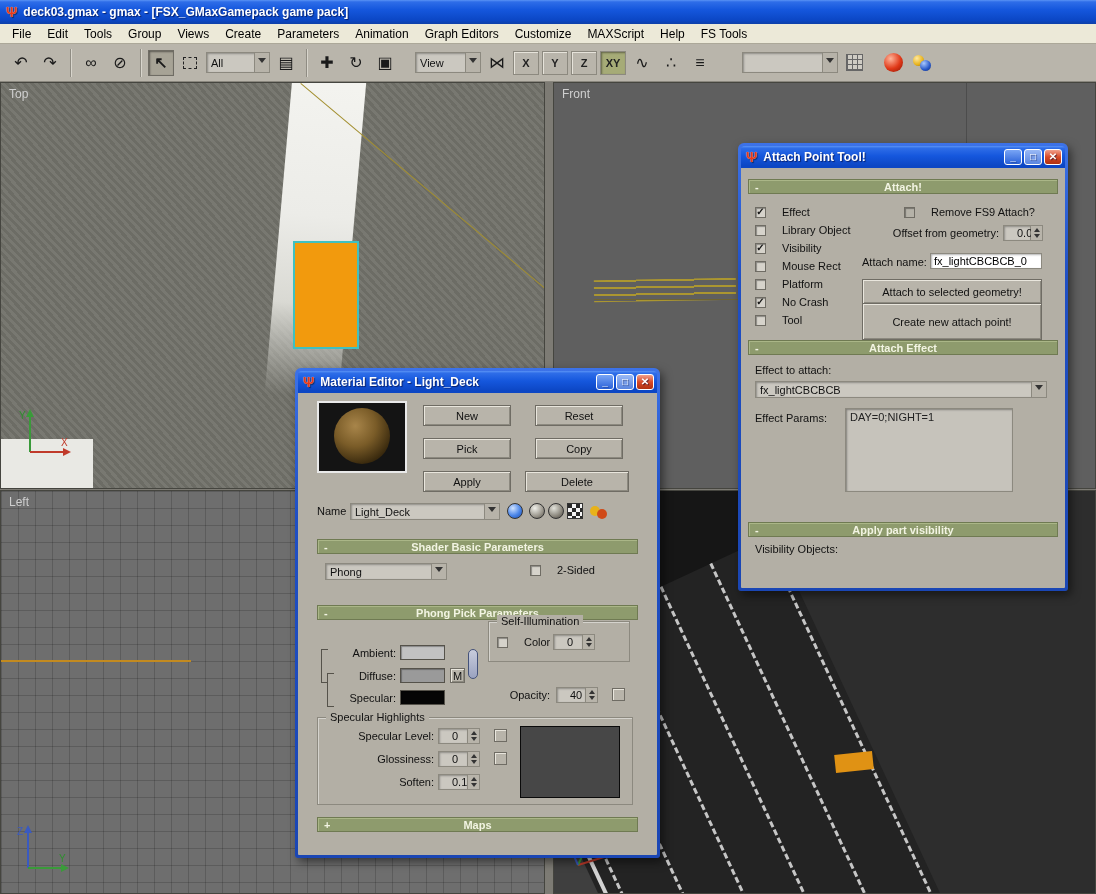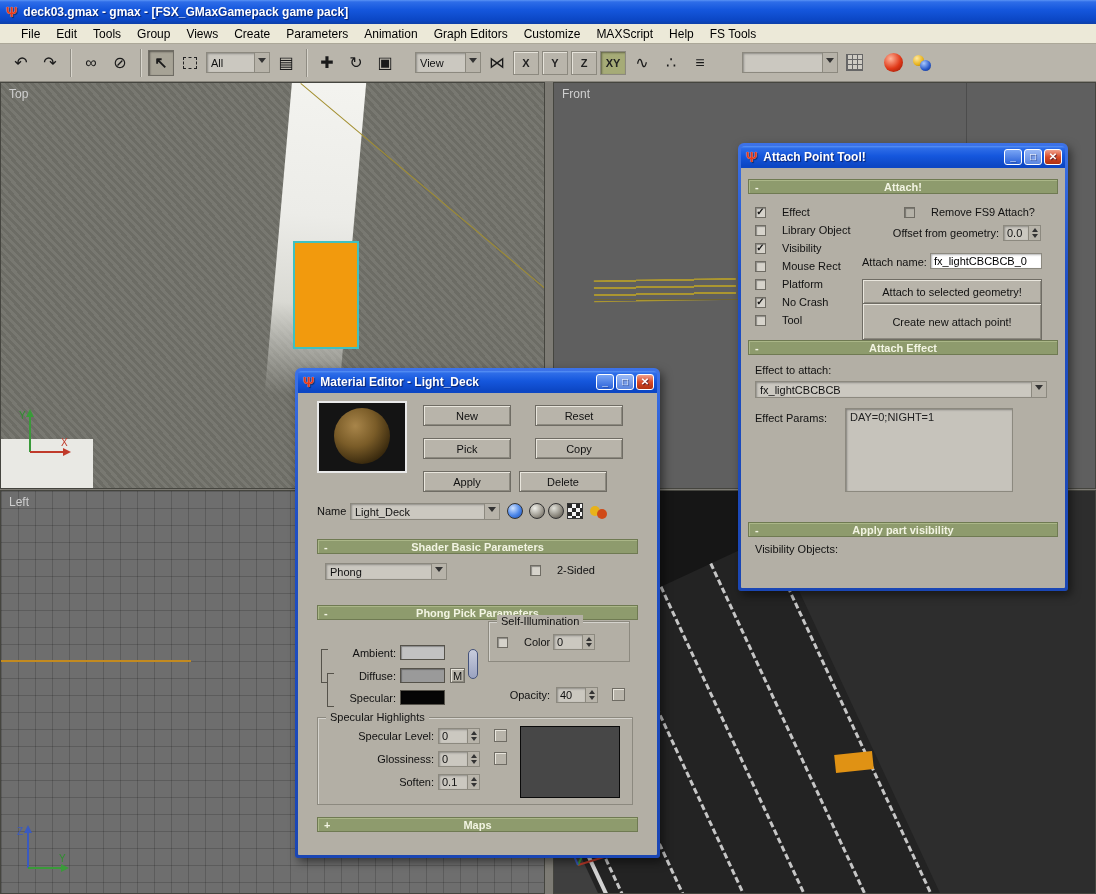--- a/index.html
+++ b/index.html
@@ -7,21 +7,21 @@
   .screen { position:relative; width:1096px; height:894px; background:#7d7b74; overflow:hidden; font-size:11px; color:#111; }
 
   
   .main-titlebar { position:absolute; left:0; top:0; width:1096px; height:24px;
     background:linear-gradient(180deg,#5a93f5 0%,#2e6de8 8%,#1557dd 40%,#0b46c4 85%,#0d3fa8 100%);
     display:flex; align-items:center; padding:0 6px; color:#fff; font-weight:bold; font-size:12px;
     text-shadow:1px 1px 1px rgba(0,0,40,.6); }
   .gmax-ico { color:#e83818; background:transparent; font-weight:900; font-size:14px; margin-right:6px;
     text-shadow:0 0 1px #fff, 1px 1px 1px rgba(0,0,0,.6); }
   .menubar { position:absolute; left:0; top:24px; width:1096px; height:20px; background:#ece9d8;
-    border-bottom:1px solid #aca899; display:flex; align-items:center; padding-left:13px; font-size:12px; color:#000; }
+    border-bottom:1px solid #aca899; display:flex; align-items:center; padding-left:4px; font-size:12px; color:#000; }
   .menu-item { padding:2px 8px; cursor:default; }
   .toolbar { position:absolute; left:0; top:44px; width:1096px; height:38px; background:#b9b5ab;
     border-bottom:1px solid #8a877e; display:flex; align-items:center; padding:0 8px; gap:3px; }
   .tbico { width:26px; height:26px; display:flex; align-items:center; justify-content:center;
     font-size:16px; color:#1a1a1a; }
   .tbico.pressed { background:#a7a396; border:1px solid #6f6c64; box-shadow:inset 1px 1px 2px rgba(0,0,0,.45); }
   .axisbtn { width:26px; height:24px; display:flex; align-items:center; justify-content:center;
     font-size:11px; font-weight:bold; color:#222; background:#b9b5ab;
     border:1px solid #8c897f; box-shadow:inset 1px 1px 0 #e6e3da; }
   .axisbtn.pressed { background:#a6ab77; box-shadow:inset 1px 1px 2px rgba(0,0,0,.4); }
@@ -105,21 +105,21 @@
   .r-label { text-align:right; }
   .roll-h { position:absolute; height:15px; background:#8e9b6d; border:1px solid #6f7a52;
     box-shadow:inset 1px 1px 0 #aab687; display:flex; align-items:center; color:#f2f4e2;
     font-size:11px; font-weight:bold; }
   .roll-h .sign { position:absolute; left:6px; }
   .roll-h .rtitle { flex:1; text-align:center; }
   .drop { position:absolute; height:17px; background:#cbc8c0; border:1px solid #8c897f;
     box-shadow:inset 1px 1px 2px rgba(0,0,0,.3); display:flex; align-items:center; padding-left:4px; font-size:11px; }
   .spin { position:absolute; display:flex; height:16px; }
   .spin .val { width:30px; background:#cbc8c0; border:1px solid #8c897f;
-    box-shadow:inset 1px 1px 2px rgba(0,0,0,.3); font-size:11px; padding:1px 3px; }
+    box-shadow:inset 1px 1px 2px rgba(0,0,0,.3); font-size:11px; padding:1px 13px; }
   .spin .ud { width:12px; background:#b8b4aa; border:1px solid #8c897f; border-left:none;
     display:flex; flex-direction:column; align-items:center; justify-content:center; }
   .spin .up { width:0; height:0; border:3px solid transparent; border-bottom:4px solid #333; margin-bottom:1px; }
   .spin .dn { width:0; height:0; border:3px solid transparent; border-top:4px solid #333; margin-top:1px; }
   .chk { position:absolute; display:flex; align-items:center; gap:16px; font-size:11px; color:#111; }
   .chkbox { width:11px; height:11px; background:#d6d3cb; border:1px solid #6f6c64;
     box-shadow:inset 1px 1px 1px rgba(0,0,0,.35); display:flex; align-items:center; justify-content:center; }
   .chkbox.checked::after { content:"✓"; font-size:10px; font-weight:bold; color:#111; line-height:1; }
   .grp { position:absolute; border:1px solid #8c897f; box-shadow:inset 1px 1px 0 rgba(255,255,255,.45); }
   .grp-label { position:absolute; top:-7px; left:8px; background:#b3afa5; padding:0 4px; font-size:11px; }
@@ -296,21 +296,21 @@
 
       <div class="mat-preview" style="left:19px; top:8px; width:90px; height:72px">
         <div class="mat-sphere"></div>
       </div>
 
       <div class="mx-btn" style="left:125px; top:12px; width:88px; height:21px">New</div>
       <div class="mx-btn" style="left:237px; top:12px; width:88px; height:21px">Reset</div>
       <div class="mx-btn" style="left:125px; top:45px; width:88px; height:21px">Pick</div>
       <div class="mx-btn" style="left:237px; top:45px; width:88px; height:21px">Copy</div>
       <div class="mx-btn" style="left:125px; top:78px; width:88px; height:21px">Apply</div>
-      <div class="mx-btn" style="left:221px; top:78px; width:88px; height:21px">Delete</div>
+      <div class="mx-btn" style="left:227px; top:78px; width:104px; height:21px">Delete</div>
 
       <span class="mx-label" style="left:19px; top:112px">Name</span>
       <div class="drop" style="left:52px; top:110px; width:150px">
         <span>Light_Deck</span>
         <span class="darr">
             <span class="tri-dn" style="margin-top:0"></span>
           </span>
       </div>
       <span class="icoS ico-blue" style="left:209px; top:110px"></span>
       <span class="icoS ico-gray1" style="left:231px; top:110px"></span>

